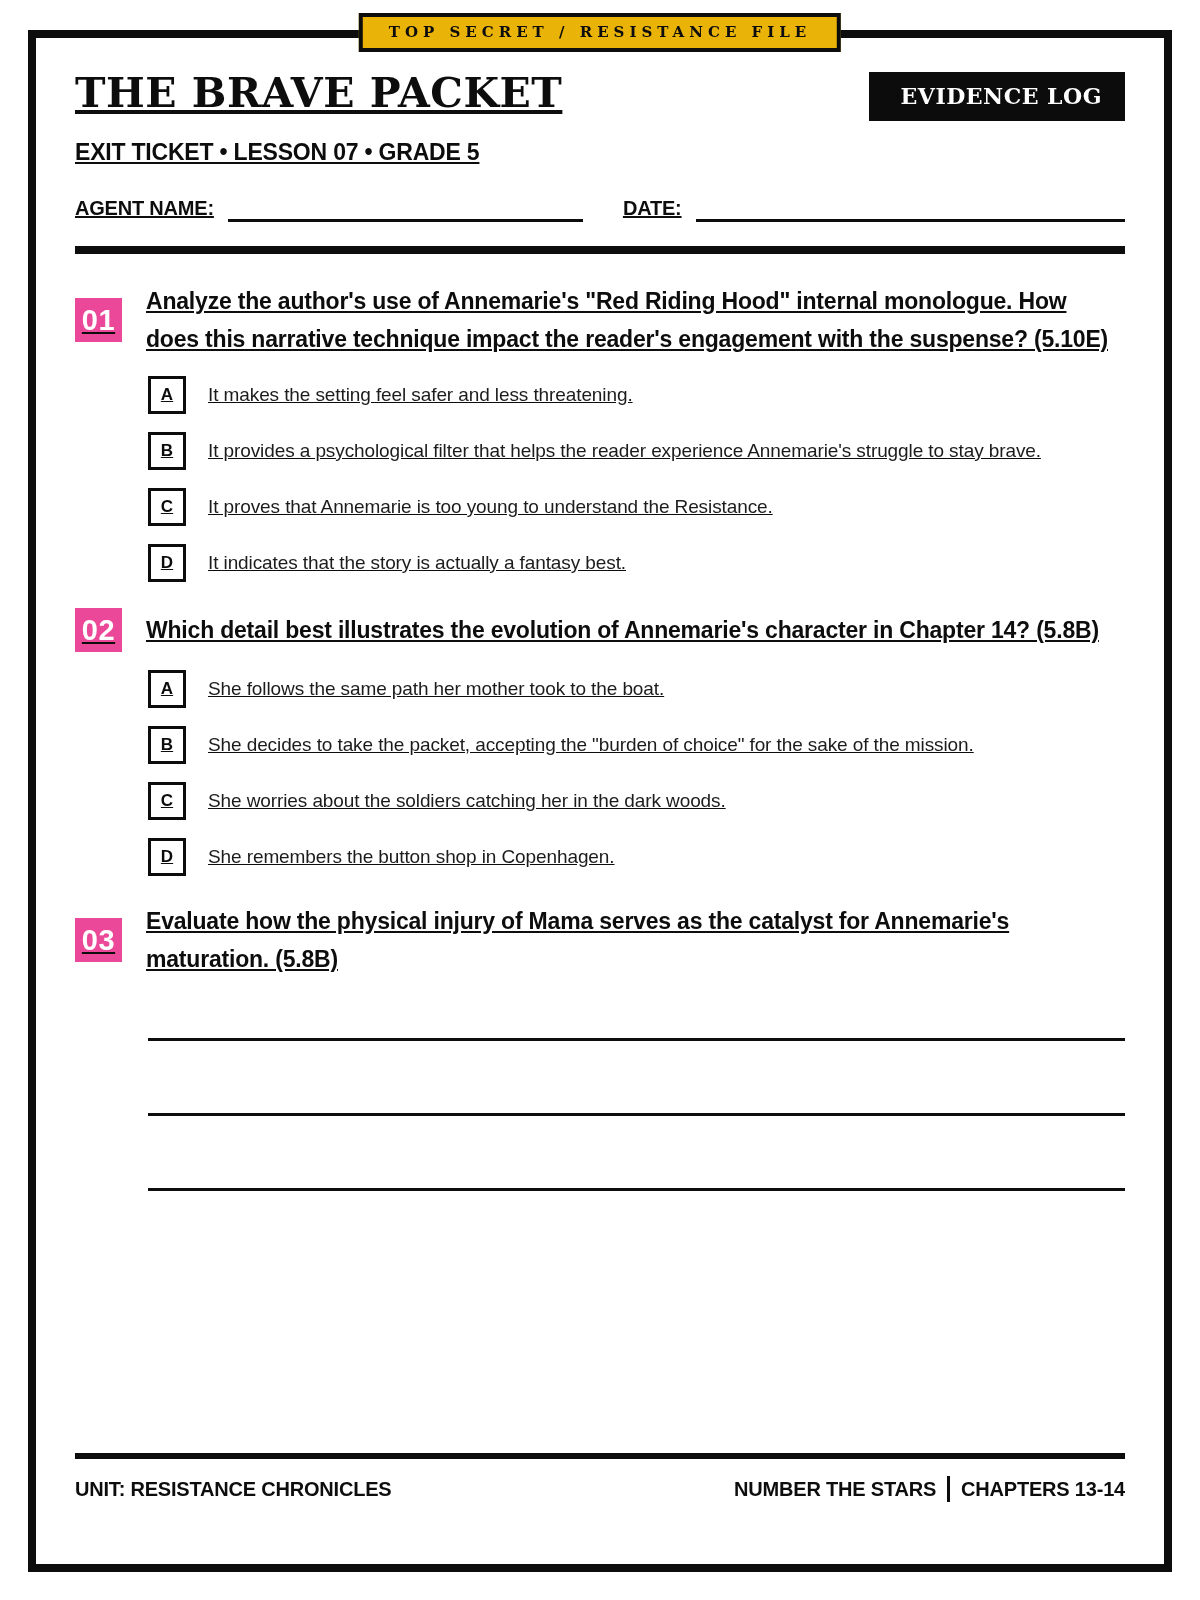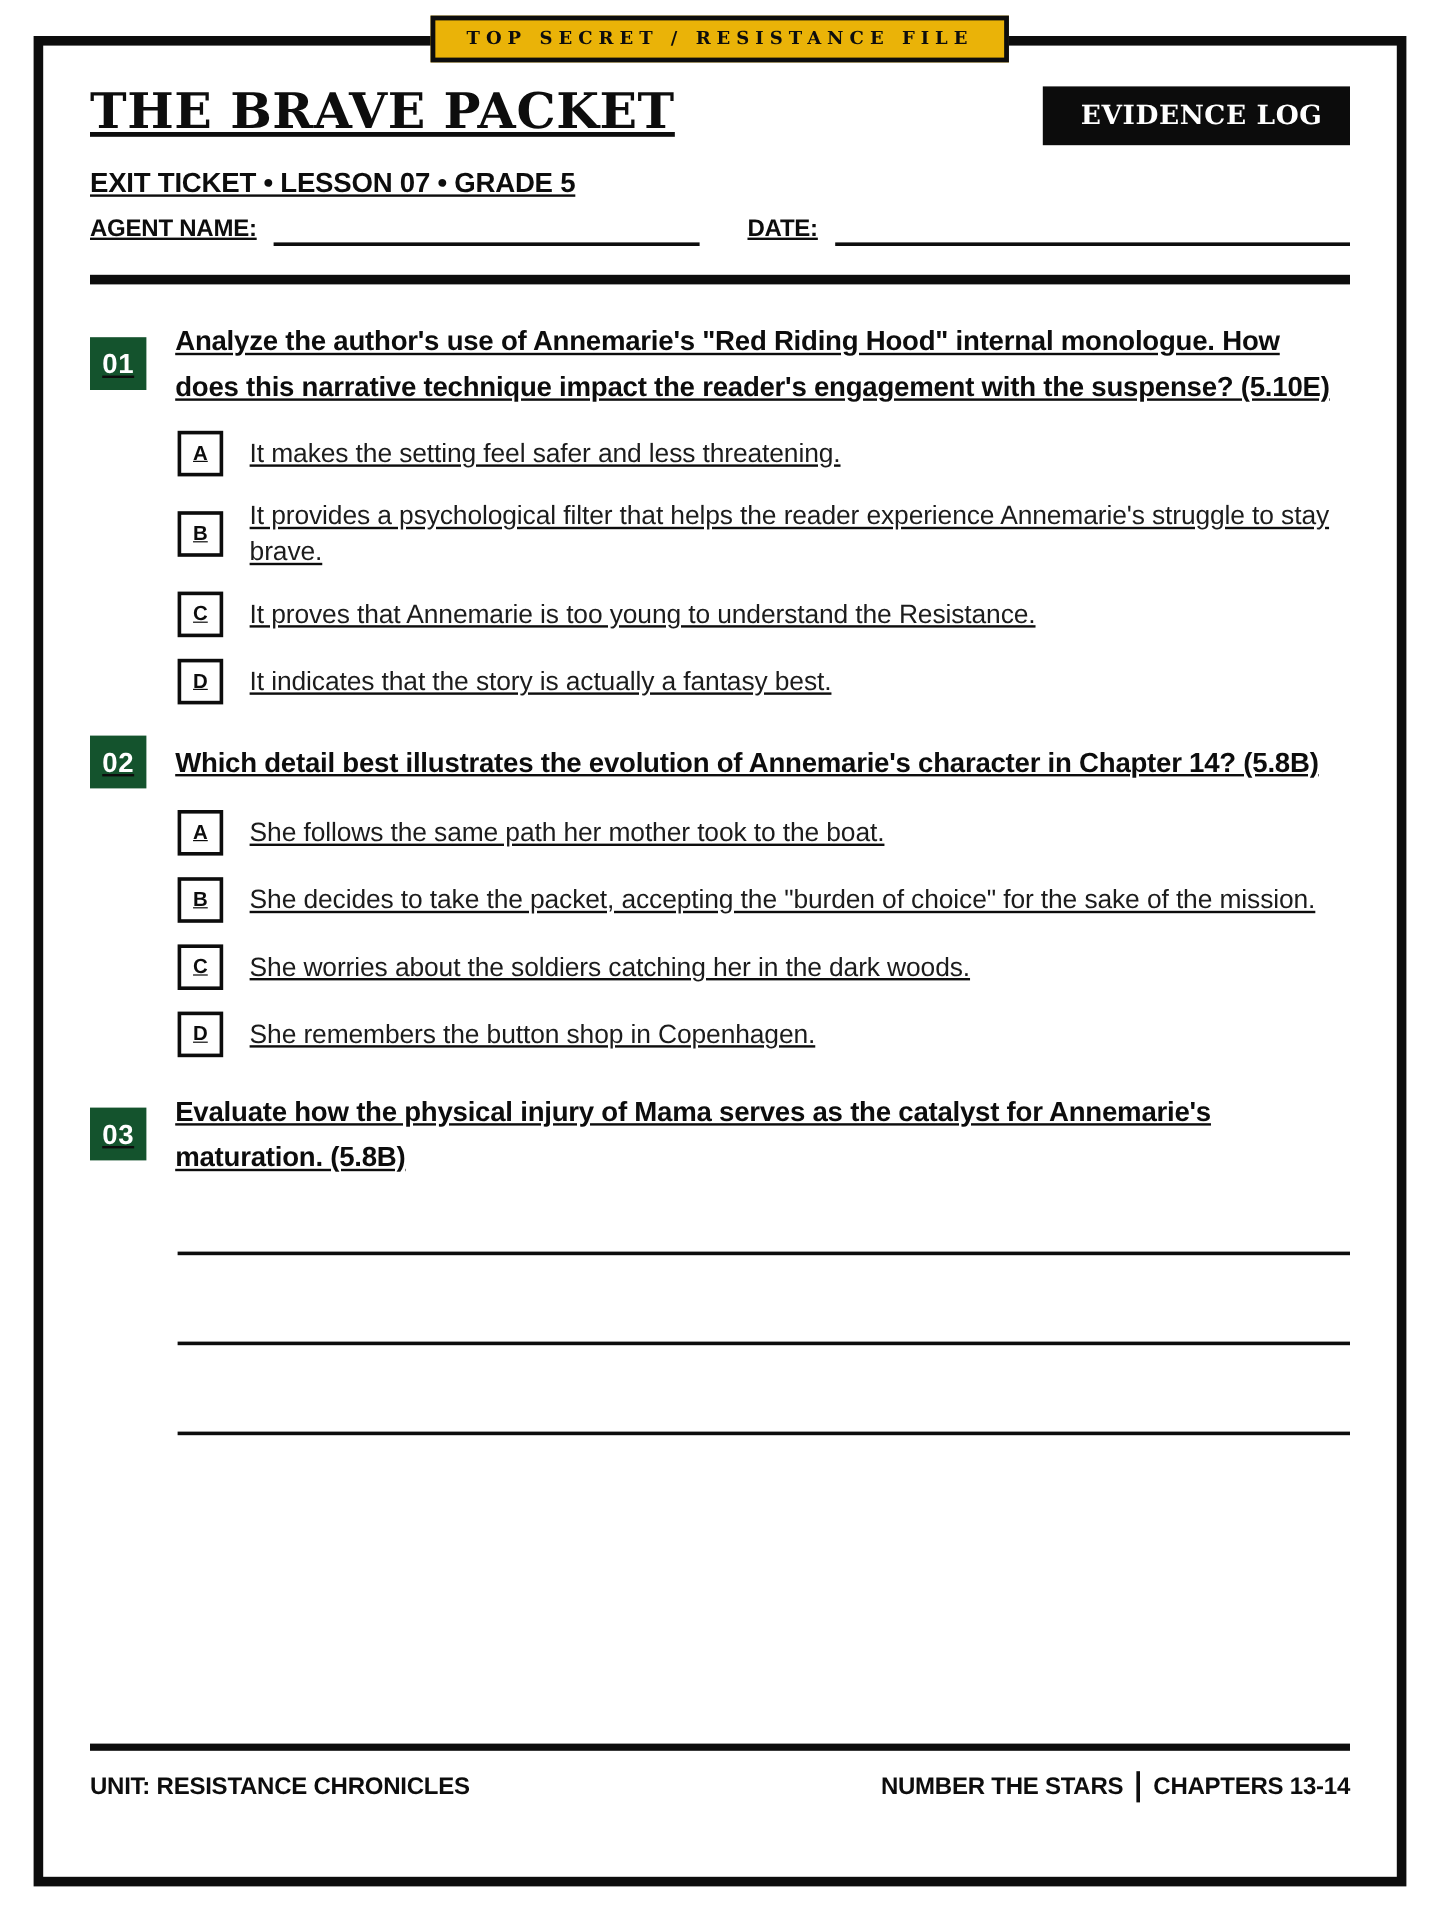--- a/index.html
+++ b/index.html
@@ -62,21 +62,21 @@
     letter-spacing: 0.5px;
   }
   .subtitle {
     margin-top: 23px;
     font-weight: 800;
     font-size: 23px;
     letter-spacing: -0.2px;
   }
 
   .id-row {
-    margin-top: 14px;
+    margin-top: 31px;
     display: flex;
     align-items: flex-end;
   }
   .id-label {
     font-weight: 800;
     font-size: 20px;
     letter-spacing: -0.2px;
     padding-bottom: 2px;
     white-space: nowrap;
   }
@@ -93,24 +93,24 @@
     height: 8px;
     background: #0d0d0d;
   }
 
   
   .question { margin-top: 26px; }
   .q-header { display: flex; align-items: center; gap: 24px; }
   .q-num {
     flex: 0 0 auto;
     width: 47px; height: 44px;
-    background: #14532d;
+    background: #ec4899;
     color: #ffffff;
     font-weight: 700;
-    font-size: 23px;
+    font-size: 29px;
     display: flex; align-items: center; justify-content: center;
     letter-spacing: 0.5px;
   }
   .q-text {
     flex: 1;
     font-weight: 700;
     font-size: 23px;
     line-height: 38px;
     letter-spacing: -0.2px;
     color: #0d0d0d;
@@ -129,21 +129,21 @@
     width: 38px; height: 38px;
     border: 3.5px solid #0c0c0c;
     display: flex; align-items: center; justify-content: center;
     font-weight: 700;
     font-size: 17px;
     color: #0c0c0c;
     background: #ffffff;
   }
   .opt-text {
     flex: 1;
-    font-size: 22px;
+    font-size: 19px;
     line-height: 30px;
     color: #1c1c1c;
     letter-spacing: -0.1px;
   }
 
   
   .answer-lines { margin-left: 73px; margin-top: 60px; }
   .answer-line {
     border-bottom: 3px solid #0d0d0d;
     height: 0;

